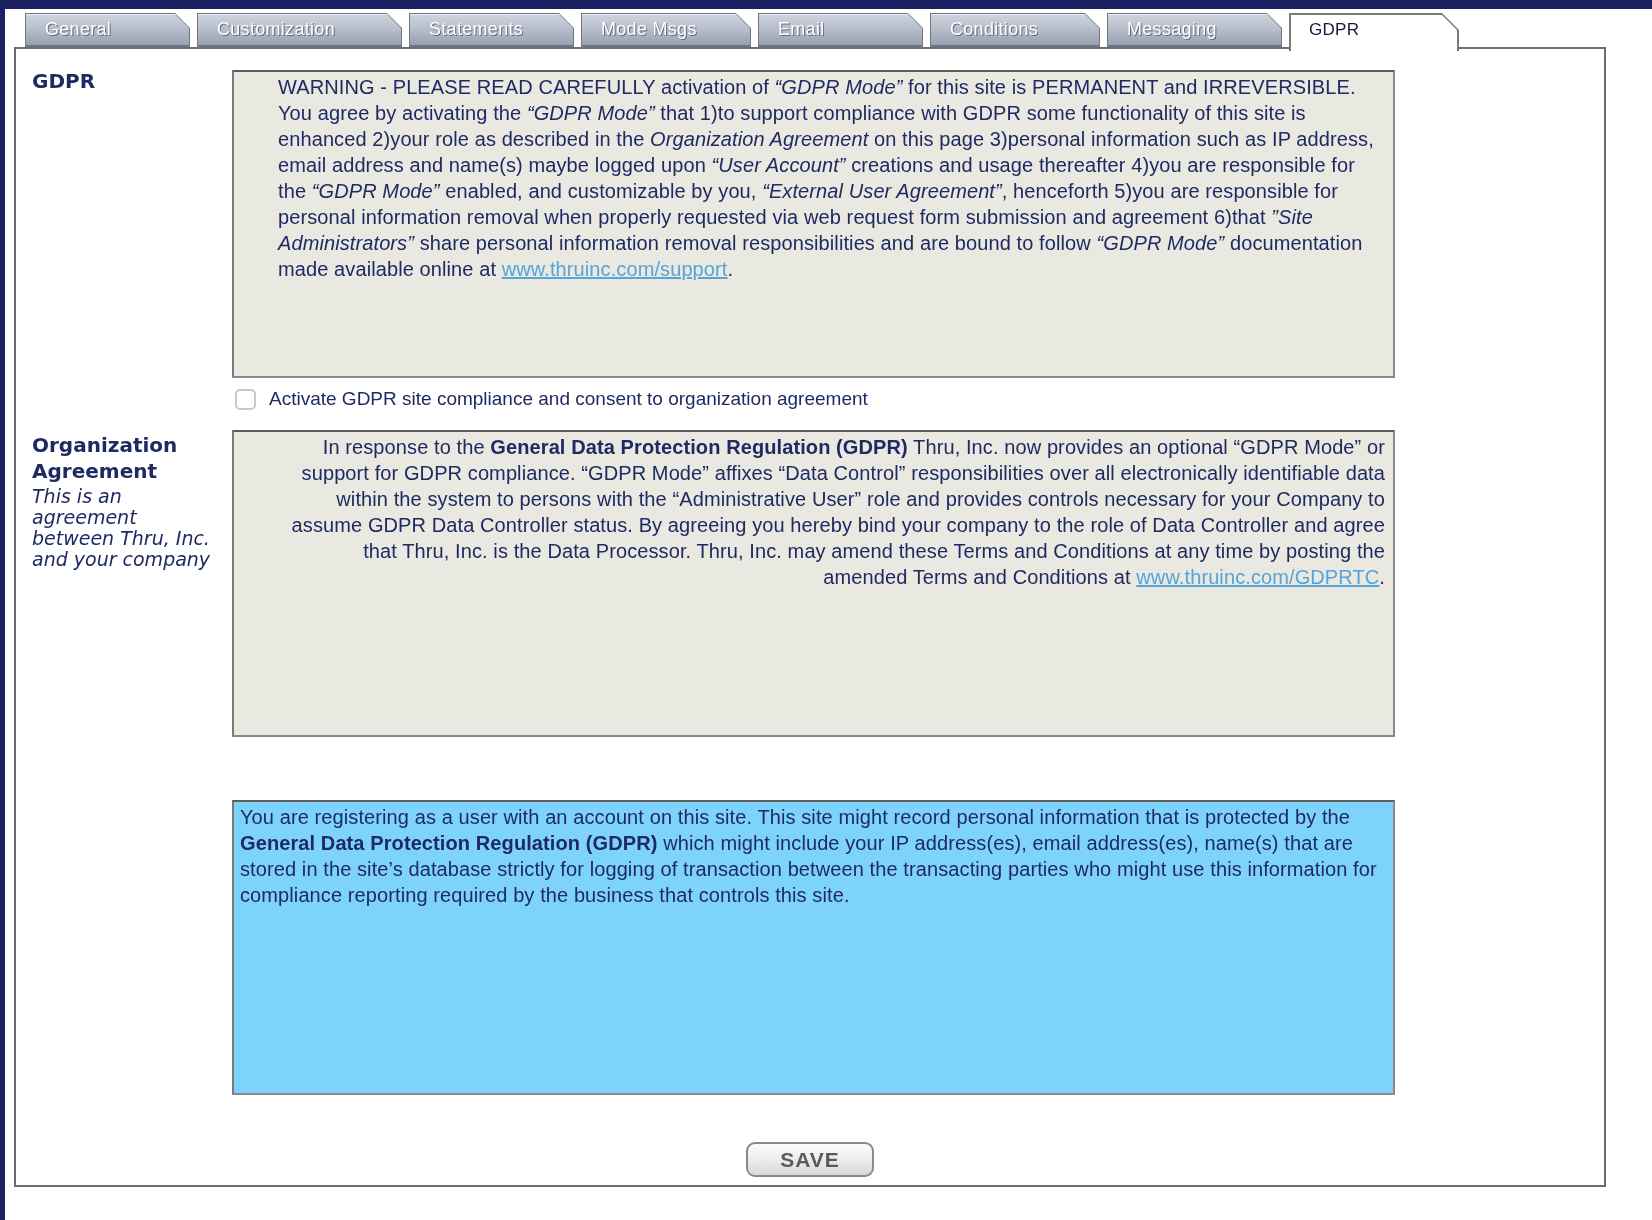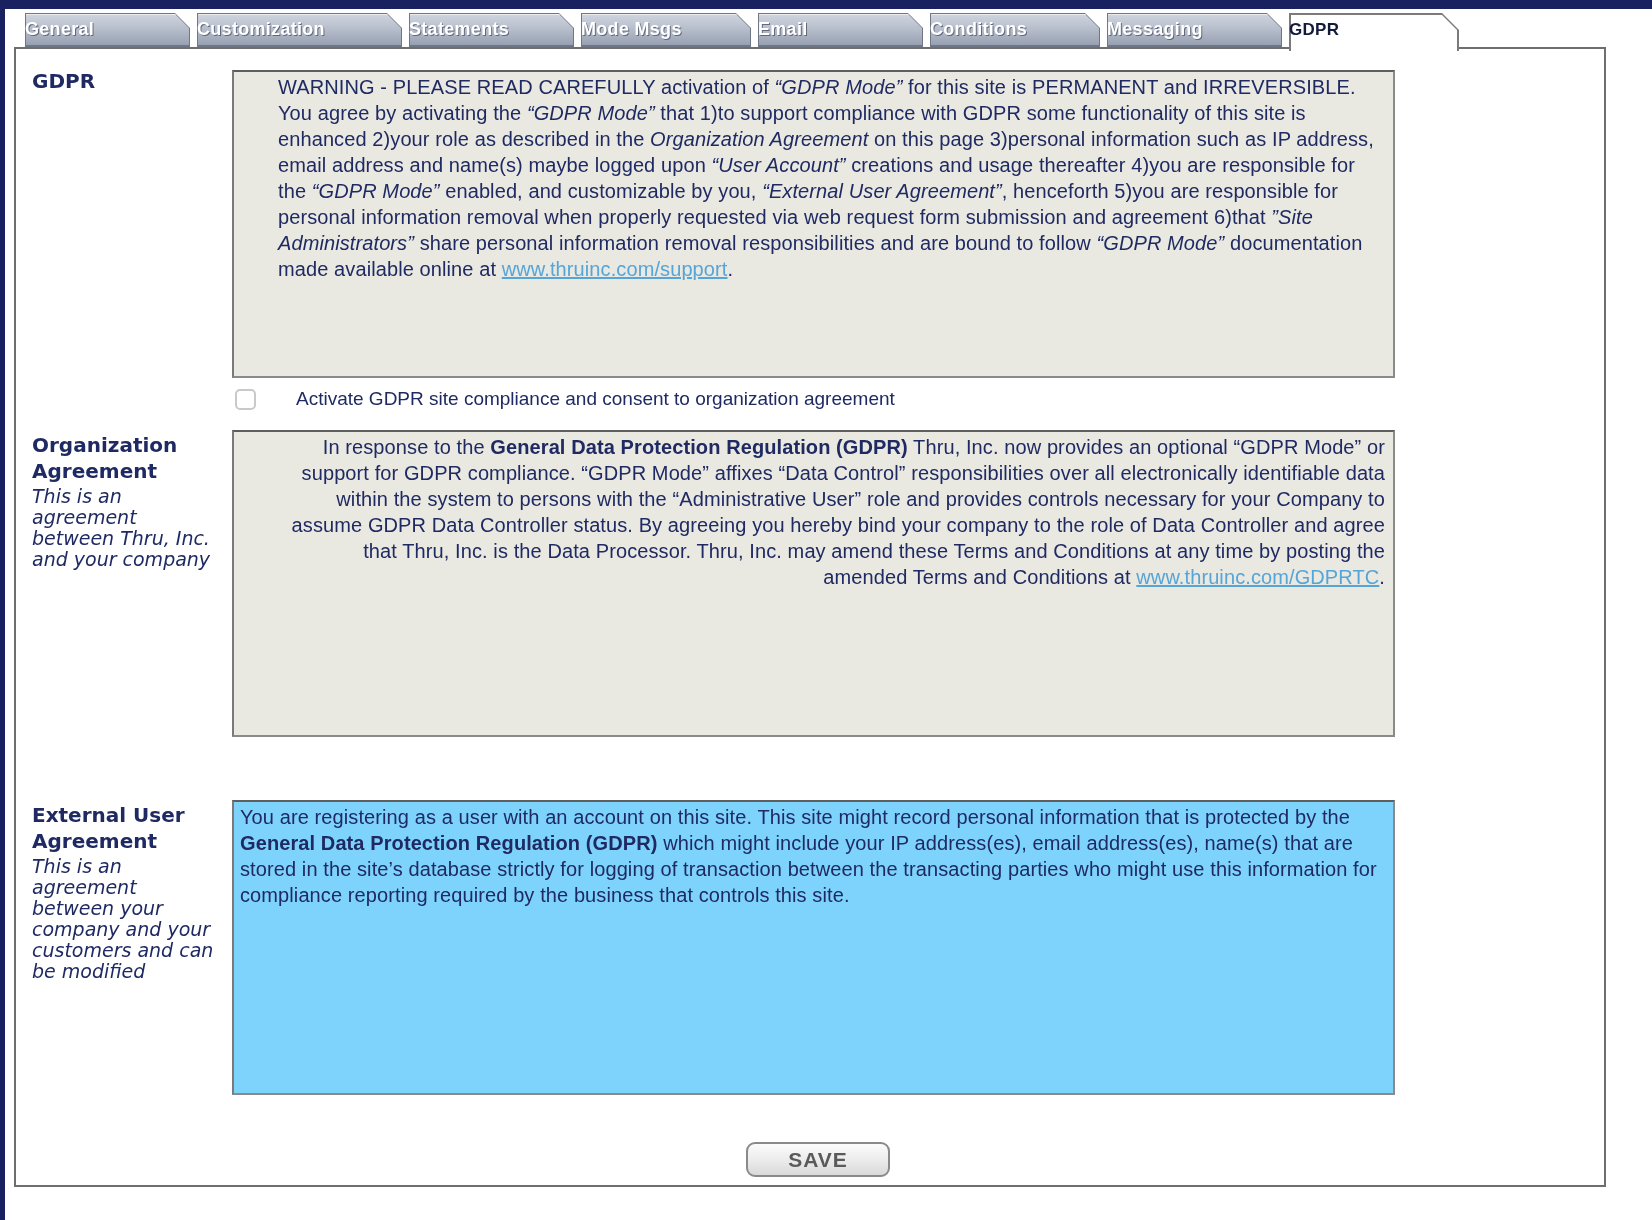--- a/index.html
+++ b/index.html
@@ -11,22 +11,22 @@
 
   
   .tab-row{position:absolute;left:25px;top:13px;display:flex;align-items:flex-start;z-index:3;}
   .tab{position:relative;height:34px;margin-right:7px;cursor:pointer;
        background:#6f7787;
        clip-path:polygon(0 0,calc(100% - 15px) 0,100% 15px,100% 100%,0 100%);}
   .tab::before{content:'';position:absolute;left:1px;top:1px;right:1px;bottom:2px;
        background:linear-gradient(180deg,#d0d5df 0%,#bac1ce 42%,#98a1b3 100%);
        clip-path:polygon(0 0,calc(100% - 14px) 0,100% 14px,100% 100%,0 100%);
        box-shadow:inset 0 1px 0 #e9ecf1;}
-  .tab-label{position:relative;z-index:1;display:block;padding-left:0;
-       font-size:18px;font-weight:bold;color:#ffffff;line-height:32px;
+  .tab-label{position:relative;z-index:1;display:block;padding-left:20px;
+       font-size:18px;font-weight:normal;color:#ffffff;line-height:32px;
        text-shadow:1px 1px 0 rgba(88,96,114,0.9);letter-spacing:0.3px;}
   .tab.t-general{width:165px;} .tab.t-customization{width:205px;}
   .tab.t-statements{width:165px;} .tab.t-emailmsgs{width:170px;}
   .tab.t-access{width:165px;} .tab.t-passwords{width:170px;}
   .tab.t-messaging{width:175px;} .tab.t-gdpr{width:170px;}
   .tab.active{height:38px;background:#7a7a7a;
        clip-path:polygon(0 0,calc(100% - 17px) 0,100% 17px,100% 100%,0 100%);}
   .tab.active::before{left:2px;top:2px;right:2px;bottom:0;background:#ffffff;
        clip-path:polygon(0 0,calc(100% - 15px) 0,100% 15px,100% 100%,0 100%);box-shadow:none;}
   .tab.active .tab-label{color:#131a3a;text-shadow:none;font-size:17px;line-height:34px;}
@@ -50,26 +50,26 @@
   .text-box strong{font-weight:bold;}
   a.txt-link{color:#55a5d9;text-decoration:underline;cursor:pointer;}
 
   .box-warning{top:21px;height:308px;}
   .box-org{top:381px;height:307px;text-align:right;}
   .box-ext{top:751px;height:295px;}
   .lbl-gdpr{top:19px;}
   .lbl-org{top:383px;}
   .lbl-ext{top:753px;}
 
-  .check-row{position:absolute;left:219px;top:339px;display:flex;align-items:flex-end;gap:27px;}
+  .check-row{position:absolute;left:219px;top:339px;display:flex;align-items:flex-end;}
   .checkbox{appearance:none;-webkit-appearance:none;width:21px;height:21px;margin:0;
             border:2px solid #c9c9c9;border-radius:5px;background:#fff;cursor:pointer;}
   .check-label{margin-left:13px;color:#1f2a63;font-size:19px;cursor:default;}
 
-  .save-btn{position:absolute;left:730px;top:1093px;width:144px;height:35px;
+  .save-btn{position:absolute;left:730px;top:1093px;width:128px;height:35px;
             border:2px solid #8a8a8a;border-radius:9px;
             background:linear-gradient(180deg,#fbfbfb 0%,#ececec 50%,#d9d9d9 100%);
             color:#5a5a5a;font-family:"Liberation Sans",sans-serif;
             font-size:21px;font-weight:bold;letter-spacing:1px;cursor:pointer;}
 </style>
 </head>
 <body>
 
 <div class="page">
   <div class="top-bar"></div>
@@ -114,23 +114,19 @@
         <input type="checkbox" class="checkbox" style="">
         <span class="check-label">Activate GDPR site compliance and consent to organization agreement</span>
       </div>
 
       <div class="sec-label lbl-org">
         <div class="sec-heading">Organization Agreement</div>
         <div class="sec-sub">This is an agreement between Thru, Inc. and your company</div>
       </div>
       <div class="text-box readonly box-org"><span>In response to the </span><strong>General Data Protection Regulation (GDPR)</strong><span> Thru, Inc. now provides an optional “GDPR Mode” or support for GDPR compliance. “GDPR Mode” affixes “Data Control” responsibilities over all electronically identifiable data within the system to persons with the “Administrative User” role and provides controls necessary for your Company to assume GDPR Data Controller status. By agreeing you hereby bind your company to the role of Data Controller and agree that Thru, Inc. is the Data Processor. Thru, Inc. may amend these Terms and Conditions at any time by posting the amended Terms and Conditions at </span><a class="txt-link" href="#">www.thruinc.com/GDPRTC</a><span>.</span></div>
 
-      <div class="sec-label lbl-ext">
-        <div class="sec-heading">External User Agreement</div>
-        <div class="sec-sub">This is an agreement between your company and your customers and can be modified</div>
-      </div>
       <div class="text-box editable box-ext"><span>You are registering as a user with an account on this site. This site might record personal information that is protected by the </span><strong>General Data Protection Regulation (GDPR)</strong><span> which might include your IP address(es), email address(es), name(s) that are stored in the site’s database strictly for logging of transaction between the transacting parties who might use this information for compliance reporting required by the business that controls this site.</span></div>
 
       <button class="save-btn">SAVE</button>
 
     </div>
   </div>
 </div>
 
 </body></html>

